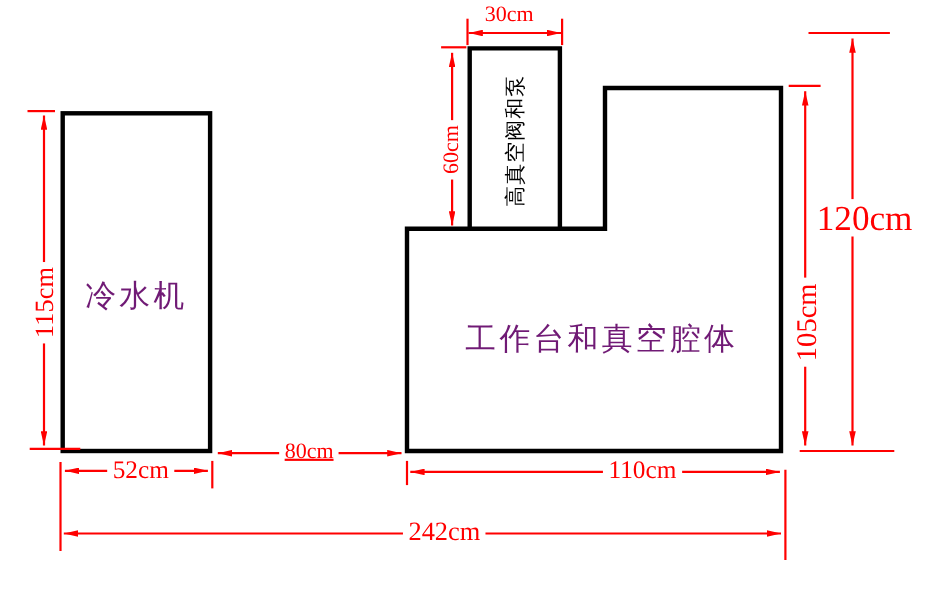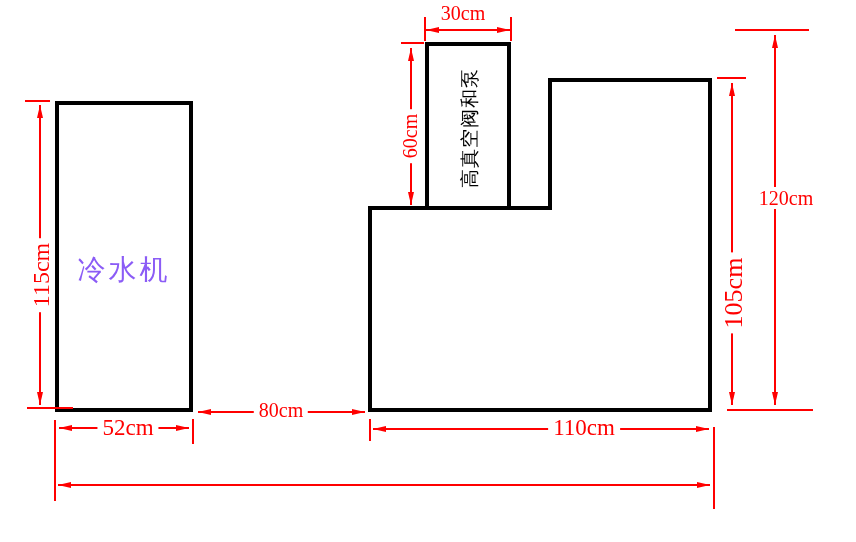--- a/index.html
+++ b/index.html
@@ -23,39 +23,39 @@
   .lbl {
     position: absolute;
     white-space: nowrap;
     line-height: 1;
     transform: translate(-50%, -50%);
   }
   .lbl.rot {
     transform: translate(-50%, -50%) rotate(-90deg);
   }
   .shape-label {
-    color: #8b5cf6;
+    color: #701a75;
     font-size: 28px;
     letter-spacing: 3px;
   }
   .pump-label {
     color: #000000;
     font-size: 19px;
     letter-spacing: 1px;
   }
   .dim {
     color: #ff0000;
     background: #ffffff;
     padding: 1px 5px;
   }
   .fs20 { font-size: 20px; }
   .fs23 { font-size: 23px; }
   .fs24 { font-size: 24px; }
   .fs26 { font-size: 26px; }
-  .fs28 { font-size: 20px; }
+  .fs28 { font-size: 32px; }
 </style>
 </head>
 <body>
 
 <div class="canvas">
 
   <svg width="856" height="542" viewBox="0 0 856 542">
     <defs>
       <marker id="arw" viewBox="0 0 13 6" refX="13" refY="3" markerWidth="13" markerHeight="6" markerUnits="userSpaceOnUse" orient="auto-start-reverse">
         <path d="M0,0 L13,3 L0,6 Z" fill="#ff0000"></path>
@@ -97,33 +97,35 @@
       <line x1="370" y1="419" x2="370" y2="441"></line>
       <line x1="714" y1="427" x2="714" y2="509"></line>
       <line x1="373" y1="429" x2="709" y2="429" marker-start="url(#arw)" marker-end="url(#arw)"></line>
 
       <line x1="58" y1="485" x2="710" y2="485" marker-start="url(#arw)" marker-end="url(#arw)"></line>
     </g>
   </svg>
 
   <div class="lbl shape-label" style="left:124px; top:270px;">冷水机</div>
 
+  <div class="lbl shape-label" style="left:547px; top:309px;">工作台和真空腔体</div>
 
   <div class="lbl rot pump-label" style="left:469px; top:128px;">高真空阀和泵</div>
 
   <div class="lbl dim fs20" style="left:463px; top:13px;">30cm</div>
 
   <div class="lbl rot dim fs20" style="left:410px; top:136px;">60cm</div>
 
   <div class="lbl rot dim fs24" style="left:41px; top:275px;">115cm</div>
 
   <div class="lbl dim fs23" style="left:128px; top:427px;">52cm</div>
 
-  <div class="lbl dim fs20" style="left:281px; top:410px;">80cm</div>
+  <div class="lbl dim fs20" style="left:281px; top:410px;text-decoration:underline;">80cm</div>
 
   <div class="lbl dim fs23" style="left:540px; top:427px;margin-left:44px;">110cm</div>
 
+  <div class="lbl dim fs24" style="left:404px; top:484px;">242cm</div>
 
   <div class="lbl rot dim fs26" style="left:734px; top:293px;">105cm</div>
 
   <div class="lbl dim fs28" style="left:786px; top:198px;">120cm</div>
 
 </div>
 
 </body></html>

